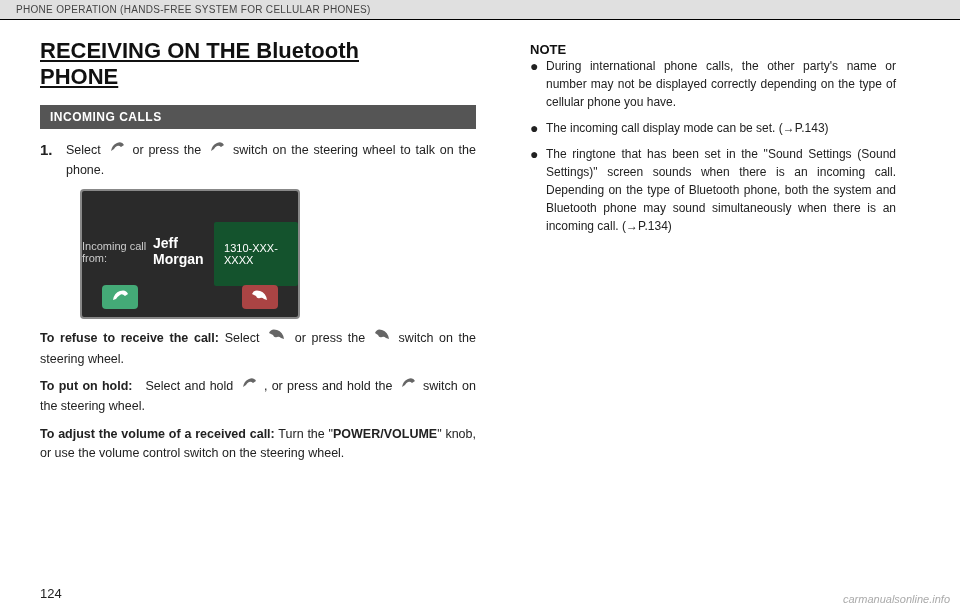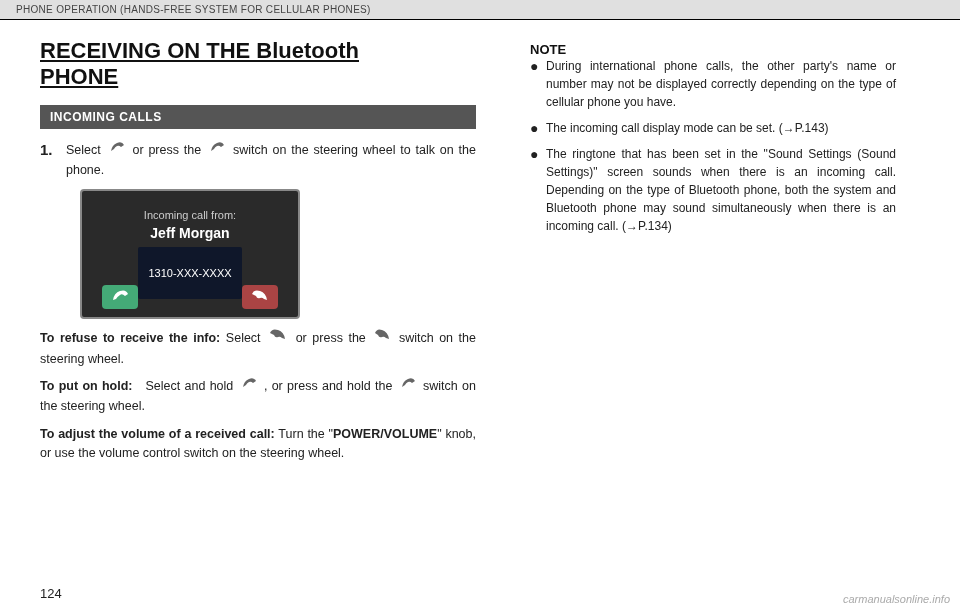--- a/index.html
+++ b/index.html
@@ -90,43 +90,41 @@
     }
 
     .screen-image {
       margin: 10px auto;
       width: 220px;
       height: 130px;
       background: #2a2a2a;
       border: 2px solid #888;
       border-radius: 4px;
       display: flex;
-      flex-direction: column;
       align-items: center;
       justify-content: center;
       position: relative;
       margin-left: 40px;
     }
 
     .screen-text-label {
       color: #ccc;
       font-size: 11px;
       margin-bottom: 4px;
     }
 
     .screen-name {
       color: #fff;
       font-size: 14px;
       font-weight: bold;
       margin-bottom: 6px;
-      text-align: right;
     }
 
     .screen-number {
-      background: #0f172a;
+      background: #14532d;
       color: #fff;
       font-size: 11px;
       padding: 20px 10px;
       border-radius: 2px;
     }
 
     .screen-buttons {
       display: flex;
       flex-direction: row;
       justify-content: space-between;
@@ -261,21 +259,21 @@
         <div class="screen-btn screen-btn-decline">
           <svg width="20" height="14" viewBox="0 0 20 14">
             <path d="M2 4 Q4 -1 10 1 Q16 3 17 10 L14 9 Q12 7 10 8 Q7 9 6 6 Z" fill="#fff"></path>
           </svg>
         </div>
       </div>
     </div>
 
     
     <p class="action-text">
-      <span class="bold-label">To refuse to receive the info:</span>
+      <span class="bold-label">To refuse to receive the call:</span>
       Select 
       <span class="inline-icon">
         <svg width="20" height="14" viewBox="0 0 20 14">
           <path d="M2 4 Q4 -1 10 1 Q16 3 17 10 L14 9 Q12 7 10 8 Q7 9 6 6 Z" fill="#666"></path>
         </svg>
       </span>
       or press the
       <span class="inline-icon">
         <svg width="18" height="14" viewBox="0 0 18 14">
           <path d="M2 4 Q4 -1 9 1 Q15 3 16 10 L13 9 Q11 7 9 8 Q6 9 5 6 Z" fill="#666"></path>

